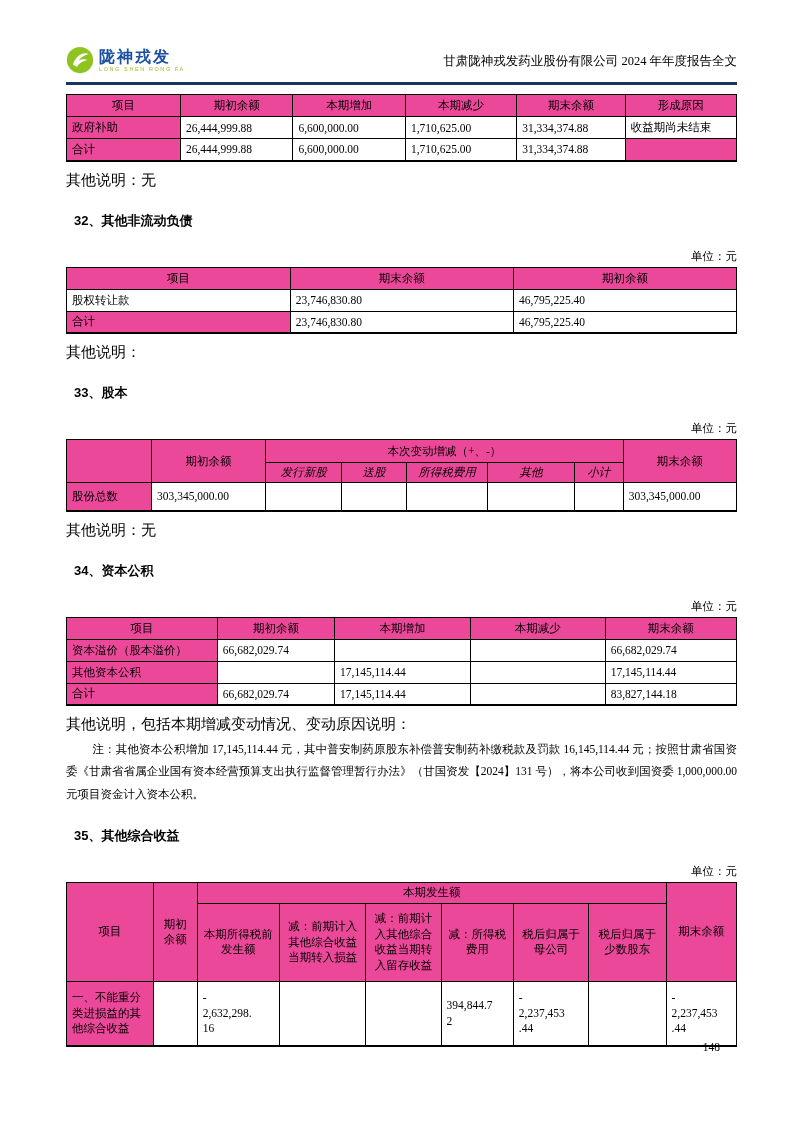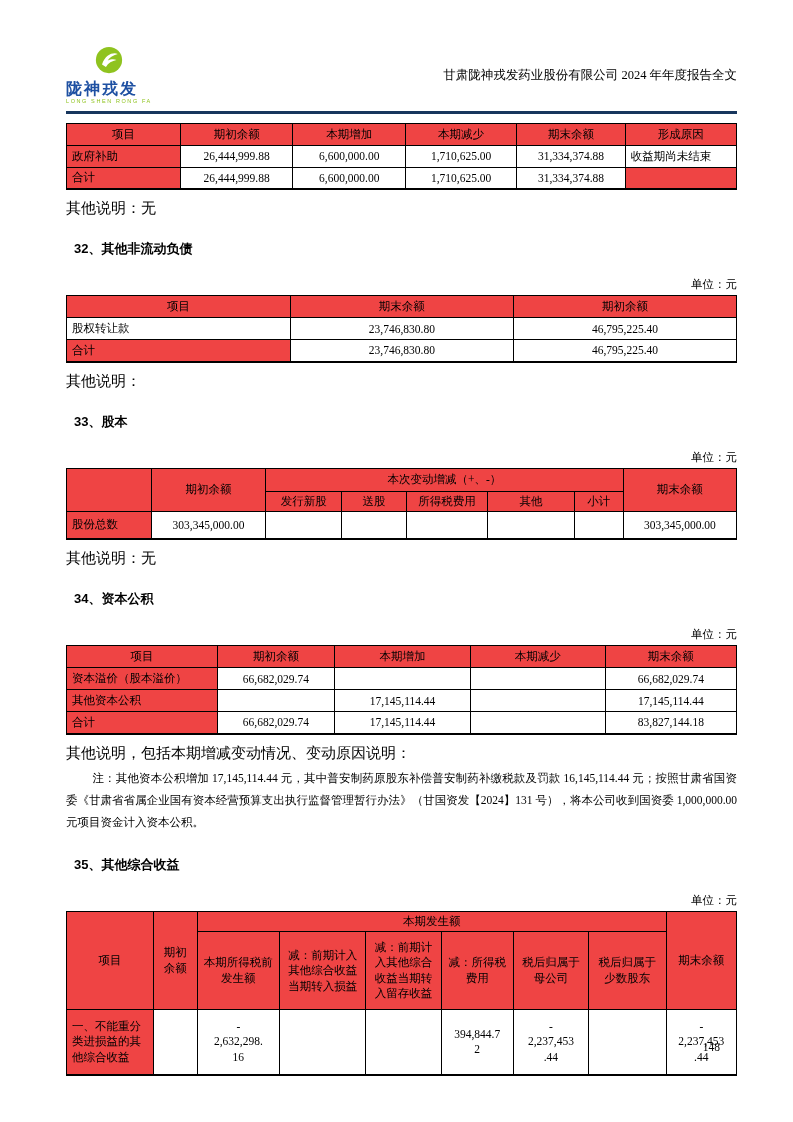--- a/index.html
+++ b/index.html
@@ -6,47 +6,47 @@
   html,body { margin:0; padding:0; background:#ffffff; }
   .page {
     width:793px; height:1122px; position:relative; background:#fff;
     padding:46px 56px 0 66px;
     font-family:"Liberation Serif","DejaVu Serif",serif;
     color:#000; font-size:11.5px;
   }
   
   .doc-header { display:flex; justify-content:space-between; align-items:center;
     border-bottom:3px solid #17365d; padding-bottom:6px; }
-  .logo { display:flex; align-items:center; gap:5px;flex-direction:column; }
+  .logo { display:flex; align-items:center; gap:5px; }
   .logo-texts { display:flex; flex-direction:column; line-height:1; }
   .logo-cn { font-family:"Liberation Sans",sans-serif; font-weight:bold; font-size:16px;
     color:#1e50a2; letter-spacing:2px; }
   .logo-en { font-family:"Liberation Sans",sans-serif; font-size:5.5px; color:#8fc31f;
     letter-spacing:1.6px; margin-top:2px; }
   .doc-title { font-size:12.5px; }
   
   h3.sec { font-family:"Liberation Sans",sans-serif; font-size:13px; font-weight:700;
     margin:22px 0 0 8px; }
   .unit { text-align:right; font-size:11.5px; margin:19px 0 3px 0; }
   .note { margin-top:9px; font-size:15px; }
   .note-body { margin:4px 0 0 0; font-size:11.5px; line-height:1.95;
     text-indent:2.3em; text-align:justify; }
   
   table.doc-table { width:100%; border-collapse:collapse; table-layout:fixed;
     font-size:11.5px; border-bottom:2px solid #000; }
   table.doc-table td { border:1px solid #000; padding:2px 5px; height:22px;
     vertical-align:middle; overflow:hidden; word-break:break-all; }
-  .g { background:#ef4444; }
+  .g { background:#ec4899; }
   .c { text-align:center; }
-  .r { text-align:center; }
+  .r { text-align:left; }
   .l { text-align:left; }
   .pre { white-space:pre-line; line-height:1.35; }
   table.t1 { margin-top:9px; }
   #t33 tr.hA td { height:23px; }
-  #t33 tr.hB td { height:16px; }
+  #t33 tr.hB td { height:16px;font-style:italic; }
   #t33 tr.dr td { height:28px; }
   #t35 td { line-height:1.35; }
   #t35 tr.hA td { height:20px; }
   #t35 tr.hB td { height:78px; padding:3px 4px; }
   #t35 tr.dr td { height:65px; padding:3px 5px; }
   .page-num { position:absolute; top:1041px; right:73px; font-size:11.5px; }
 </style>
 </head>
 <body>
 

